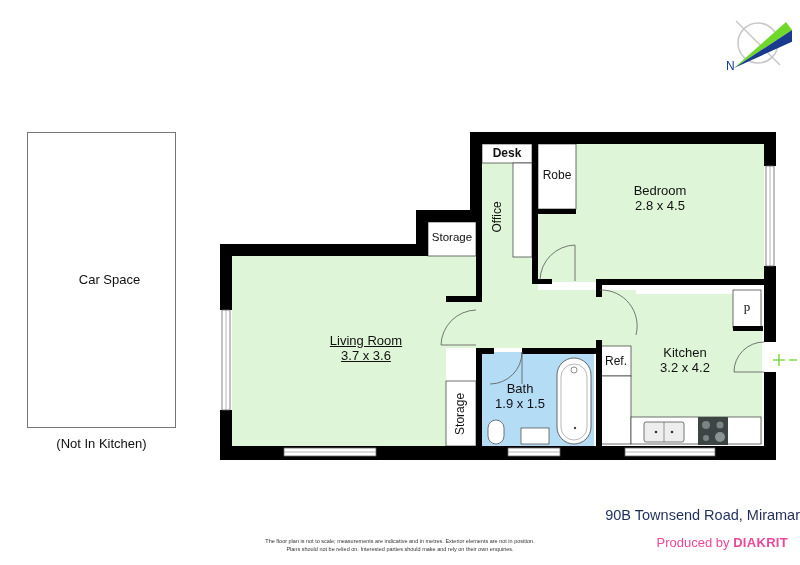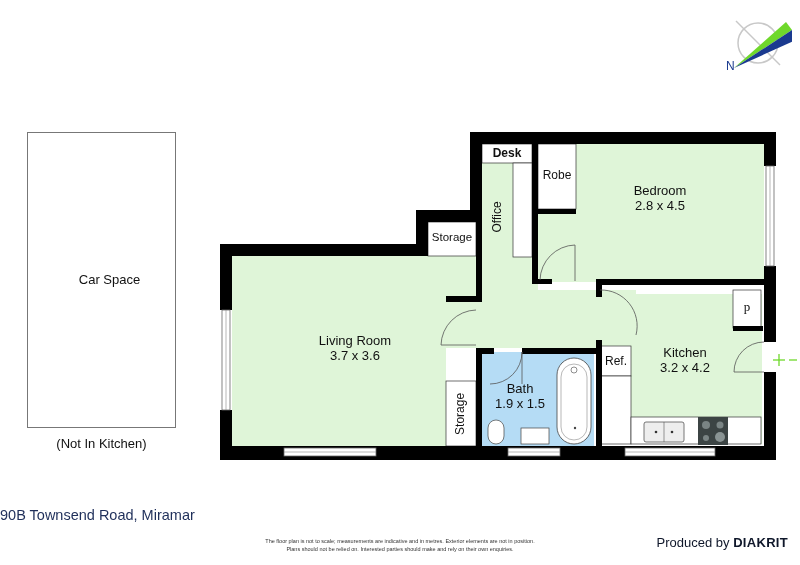--- a/index.html
+++ b/index.html
@@ -2,23 +2,23 @@
 <html><head>
 <meta charset="utf-8">
 <style>
   html, body { margin: 0; padding: 0; background: #ffffff; }
   body { width: 800px; height: 565px; position: relative; overflow: hidden; font-family: "Liberation Sans", sans-serif; }
   .abs { position: absolute; }
   svg { position: absolute; left: 0; top: 0; }
   .lbl { position: absolute; font-family: "Liberation Sans", sans-serif; color: #111; text-align: center; line-height: 1.15; white-space: nowrap; }
   .room-label { font-size: 13px; }
   .small-label { font-size: 12px; }
-  .address { position: absolute; left: 0; width: 800px; top: 507px; text-align: left; font-size: 14.5px; color: #1f2f5a; }
+  .address { position: absolute; left: 0; width: 800px; top: 507px; text-align: right; font-size: 14.5px; color: #1f2f5a; }
   .disclaimer { position: absolute; left: 0; width: 800px; top: 537px; text-align: center; font-size: 5.5px; color: #333; line-height: 1.5; }
-  .produced { position: absolute; right: 12px; top: 535px; font-size: 13px; color: #0f172a; }
+  .produced { position: absolute; right: 12px; top: 535px; font-size: 13px; color: #ec4899; }
   .produced b { font-weight: bold; letter-spacing: 0.3px; }
 </style>
 </head>
 <body>
 
 <div class="abs" style="left:722px;top:10px;width:70px;height:70px;">
   <svg width="70" height="70">
     <circle cx="36" cy="33" r="20" fill="none" stroke="#c8c8c8" stroke-width="1.5"></circle>
     <line x1="14" y1="11" x2="58" y2="55" stroke="#c8c8c8" stroke-width="1.5"></line>
     <polygon points="12,58 70,20 64,12" fill="#6fd82b"></polygon>
@@ -133,21 +133,21 @@
   <circle cx="706" cy="438" r="3" fill="#7a8484"></circle>
   <circle cx="720" cy="437" r="5" fill="#8a9494"></circle>
 
   <g stroke="#6fd82b" stroke-width="1.3">
     <line x1="779" y1="354" x2="779" y2="366"></line>
     <line x1="773" y1="360" x2="785" y2="360"></line>
     <line x1="789" y1="360" x2="797" y2="360"></line>
   </g>
 </svg>
 
-<div class="lbl room-label" style="left:300px;width:110px;top:334px;">
+<div class="lbl room-label" style="left:311px;width:110px;top:334px;text-decoration:underline;">
   <div>Living Room</div>
   <div>3.7 x 3.6</div>
 </div>
 <div class="lbl room-label" style="left:610px;width:100px;top:184px;">
   <div>Bedroom</div>
   <div>2.8 x 4.5</div>
 </div>
 <div class="lbl room-label" style="left:635px;width:100px;top:346px;">
   <div>Kitchen</div>
   <div>3.2 x 4.2</div>

